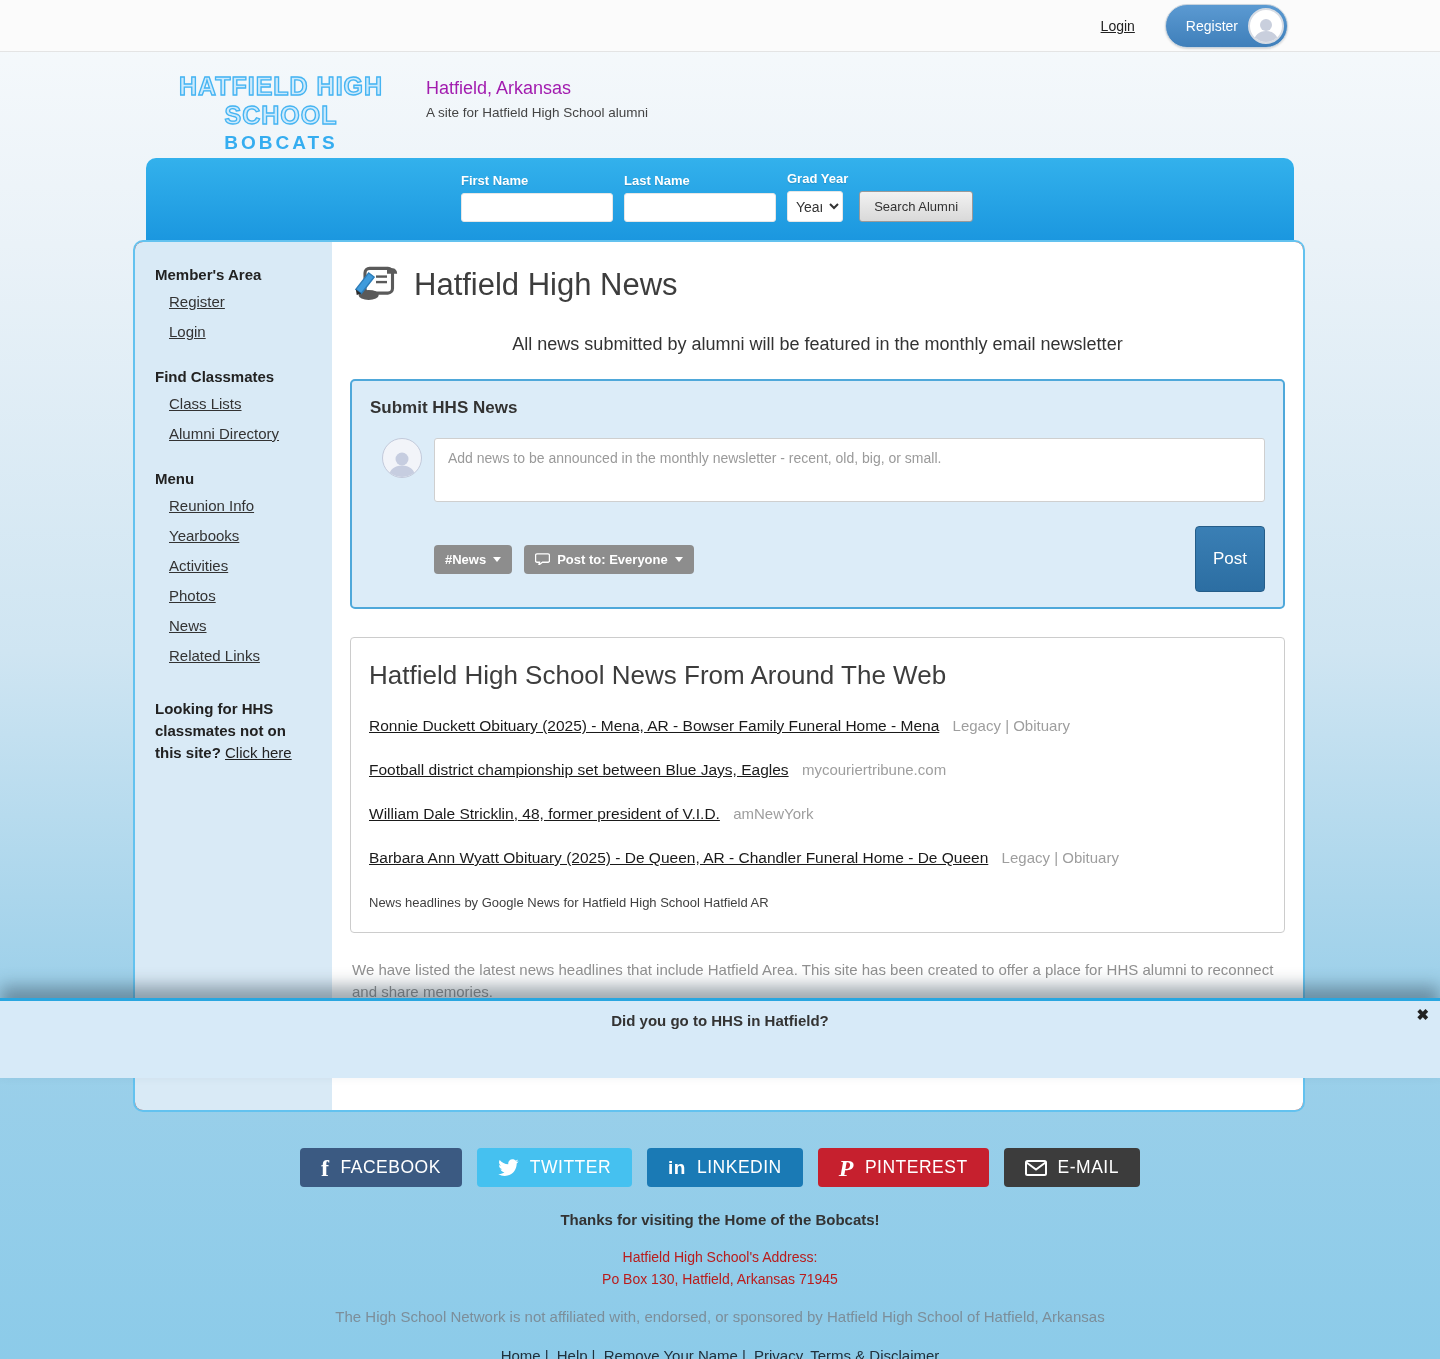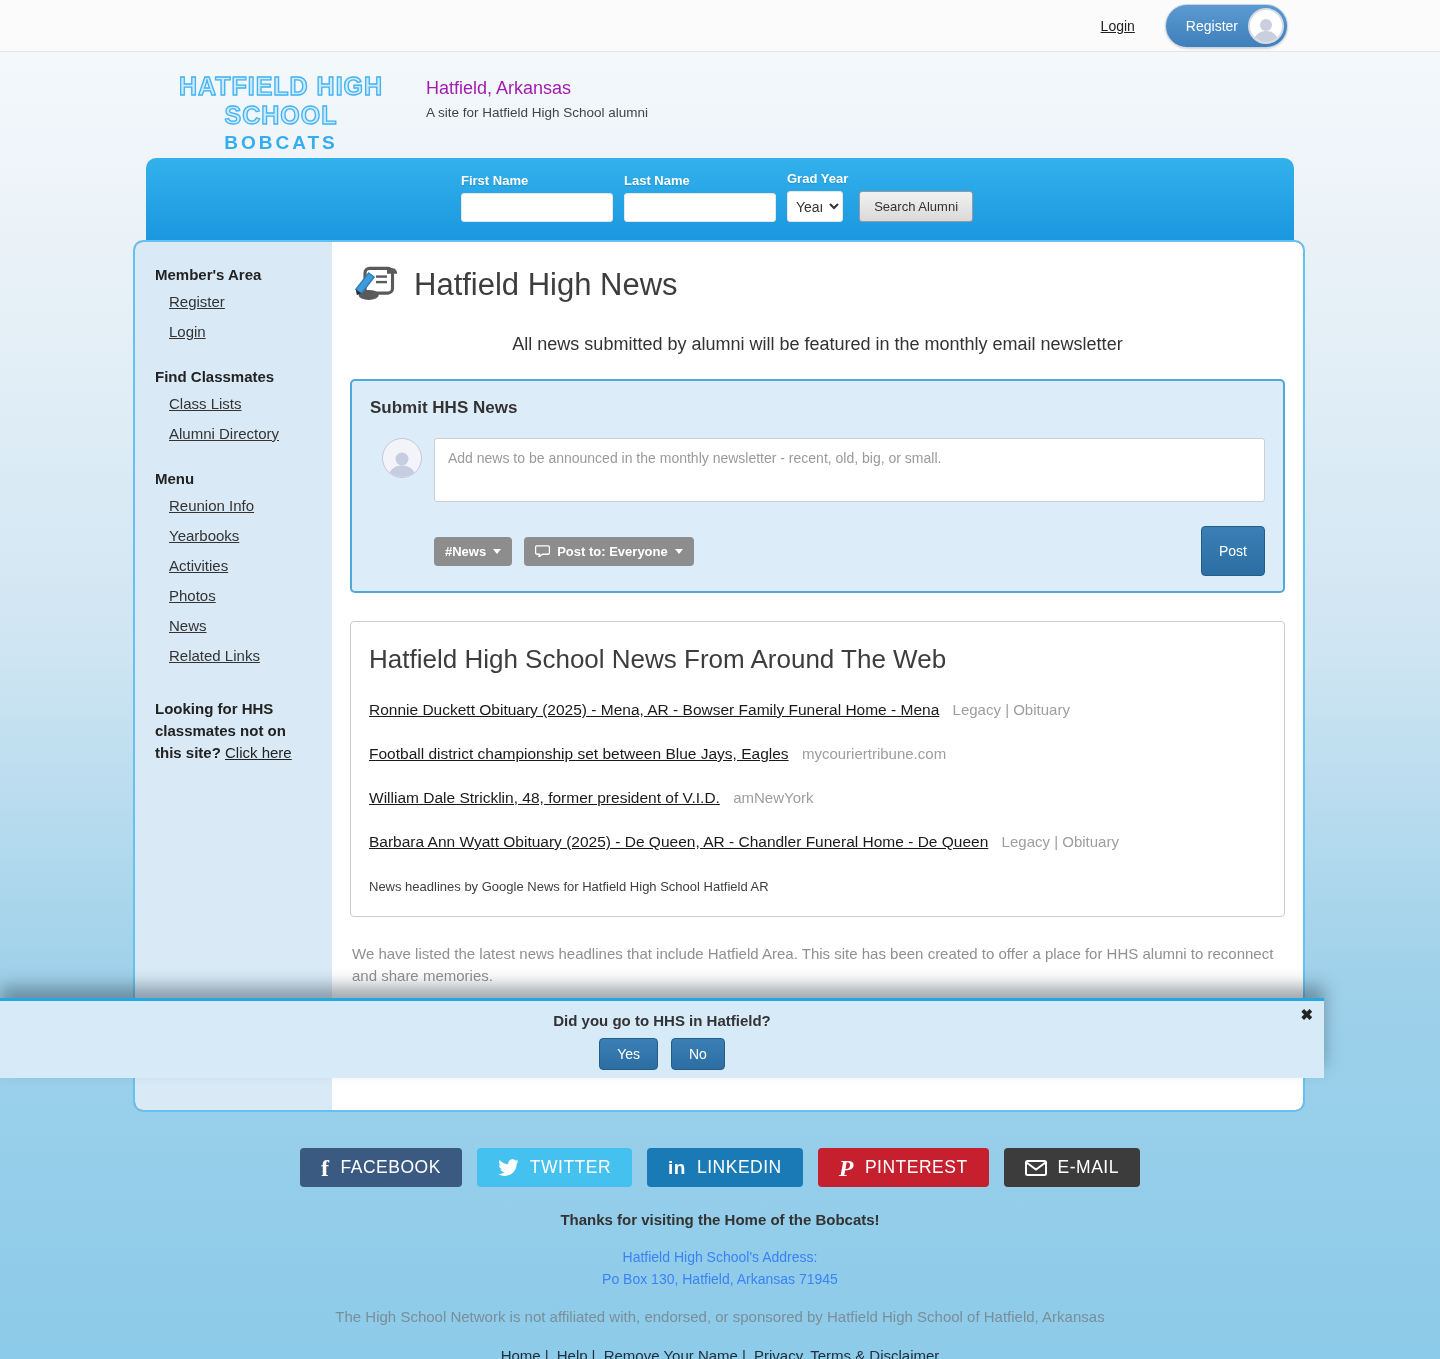--- a/index.html
+++ b/index.html
@@ -64,52 +64,52 @@
     overflow:hidden; display:flex; align-items:flex-end; justify-content:center; flex-shrink:0; }
   .compose-row textarea { flex:1; height:64px; border:1px solid #cfcfcf; border-radius:3px; resize:none;
     padding:11px 13px; font-size:14px; color:#333; font-family:"Liberation Sans",sans-serif; }
   .compose-row textarea::placeholder { color:#9a9a9a; }
   .compose-actions { display:flex; align-items:center; margin-top:24px; padding-left:64px;justify-content:space-between; }
   .gray-btn { display:inline-flex; align-items:center; gap:7px; background:#8d8d8d; color:#fff;
     font-size:13px; font-weight:bold; border:none; border-radius:4px; padding:7px 11px; cursor:pointer; }
   .gray-btn + .gray-btn { margin-left:12px; }
   .caret { width:0; height:0; border-left:4px solid transparent; border-right:4px solid transparent; border-top:5px solid #fff; }
   .post-btn { margin-left:auto; background:linear-gradient(180deg,#3a7fb5,#2c6ea2); border:1px solid #255d89;
-    color:#fff; font-size:14px; border-radius:4px; padding:16px 17px; cursor:pointer; }
+    color:#fff; font-size:17px; border-radius:4px; padding:22px 17px; cursor:pointer; }
 
   .webnews { margin-top:28px; background:#fff; border:1px solid #cccccc; border-radius:4px; padding:22px 18px 18px; }
   .webnews-title { font-size:26px; font-weight:400; color:#3d3d3d; margin-bottom:26px; }
   .news-item { margin-bottom:26px; font-size:15.5px; }
   .news-item a { color:#1a1a1a; text-decoration:underline; }
   .news-item .src { color:#9e9e9e; font-size:15px; margin-left:9px; text-decoration:none; }
   .webnews-footnote { font-size:13px; color:#3f3f3f; margin-top:28px; margin-bottom:4px; }
 
   .para { color:#909090; font-size:15px; line-height:1.45; margin:26px 2px 0; }
   .para a { color:#909090; text-decoration:underline; }
 
   
-  .banner { position:absolute; top:998px; left:0; width:1324px; height:80px; z-index:60;
+  .banner { position:absolute; top:998px; left:0; width:1440px; height:80px; z-index:60;
     background:#d7eaf8; border-top:3px solid #29a6e0; box-shadow:0 -12px 16px rgba(45,65,80,.45);
     text-align:center; padding-top:11px; }
   .banner-q { font-size:15px; font-weight:bold; color:#333; }
   .banner-btns { margin-top:9px; display:flex; justify-content:center; gap:13px; }
   .blue-btn { background:linear-gradient(180deg,#3a7fb5,#2c6ea2); border:1px solid #255d89; color:#fff;
     font-size:14px; border-radius:4px; padding:7px 17px; cursor:pointer; }
   .banner-close { position:absolute; top:5px; right:11px; font-size:15px; color:#222; background:none; border:none; cursor:pointer; font-weight:bold; }
 
   
   .footer { padding-top:36px; text-align:center; }
   .social-row { display:flex; justify-content:center; gap:15px; }
   .social-btn { height:39px; border:none; border-radius:4px; color:#fff; font-size:17.5px; letter-spacing:.5px;
     padding:0 21px; display:flex; align-items:center; gap:11px; cursor:pointer; font-family:"Liberation Sans",sans-serif; }
   .fb-glyph { font-family:"Liberation Serif",serif; font-weight:bold; font-size:24px; line-height:1; }
   .in-glyph { font-weight:bold; font-size:19px; line-height:1; }
   .p-glyph { font-family:"Liberation Serif",serif; font-weight:bold; font-style:italic; font-size:24px; line-height:1; }
   .thanks { margin-top:24px; font-size:15px; font-weight:bold; color:#333; }
-  .addr { margin-top:19px; font-size:14px; color:#3b82f6; line-height:1.55; }
+  .addr { margin-top:19px; font-size:14px; color:#b91c1c; line-height:1.55; }
   .disclaimer { margin-top:18px; font-size:15px; color:#7c8e9a; }
   .footer-links { margin-top:22px; font-size:15px; color:#20303c; }
   .footer-links a { color:#20303c; text-decoration:underline; margin:0 4px; }
 </style>
 </head>
 <body>
 
 <div class="topbar">
   <a class="login">Login</a>
   <div class="reg-pill">
@@ -286,18 +286,14 @@
   <div class="footer-links">
     <a>Home</a><span>|</span>
     <a>Help</a><span>|</span>
     <a>Remove Your Name</a><span>|</span>
     <a>Privacy, Terms &amp; Disclaimer</a>
   </div>
 </div>
 
 <div class="banner">
   <div class="banner-q">Did you go to HHS in Hatfield?</div>
-  <div class="banner-btns">
-    <button class="blue-btn">Yes</button>
-    <button class="blue-btn">No</button>
-  </div>
   <button class="banner-close">✖</button>
 </div>
 
 </body></html>

